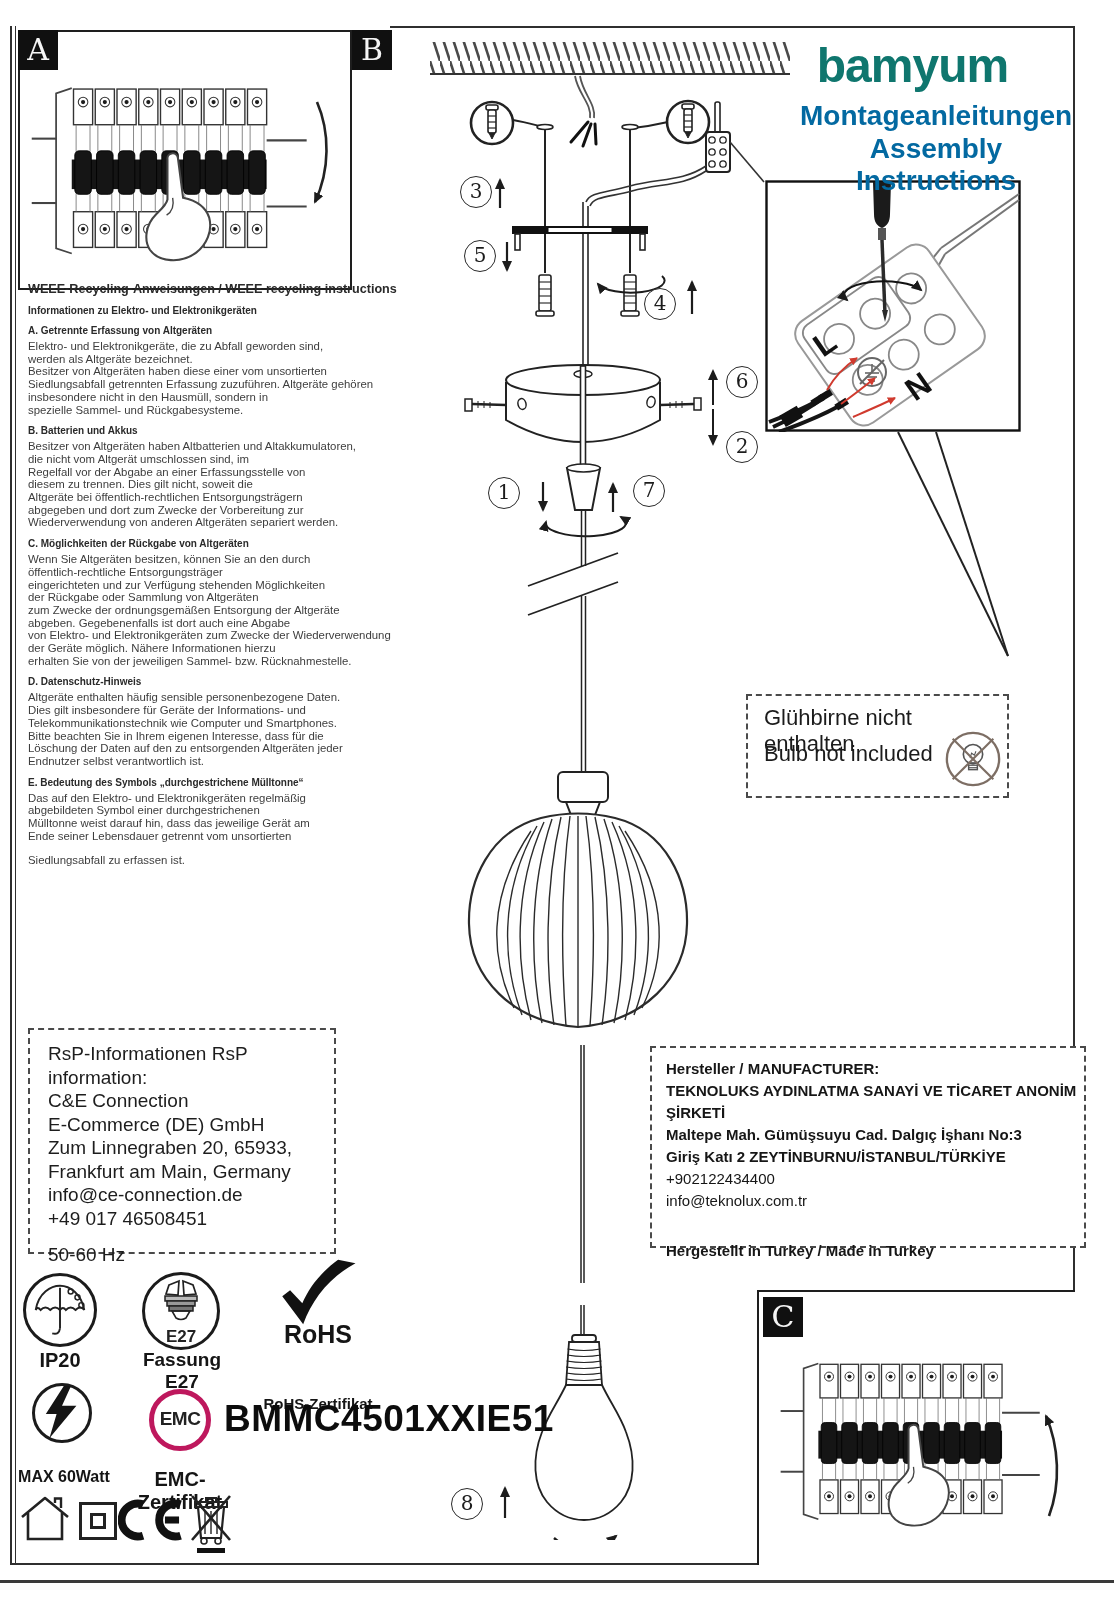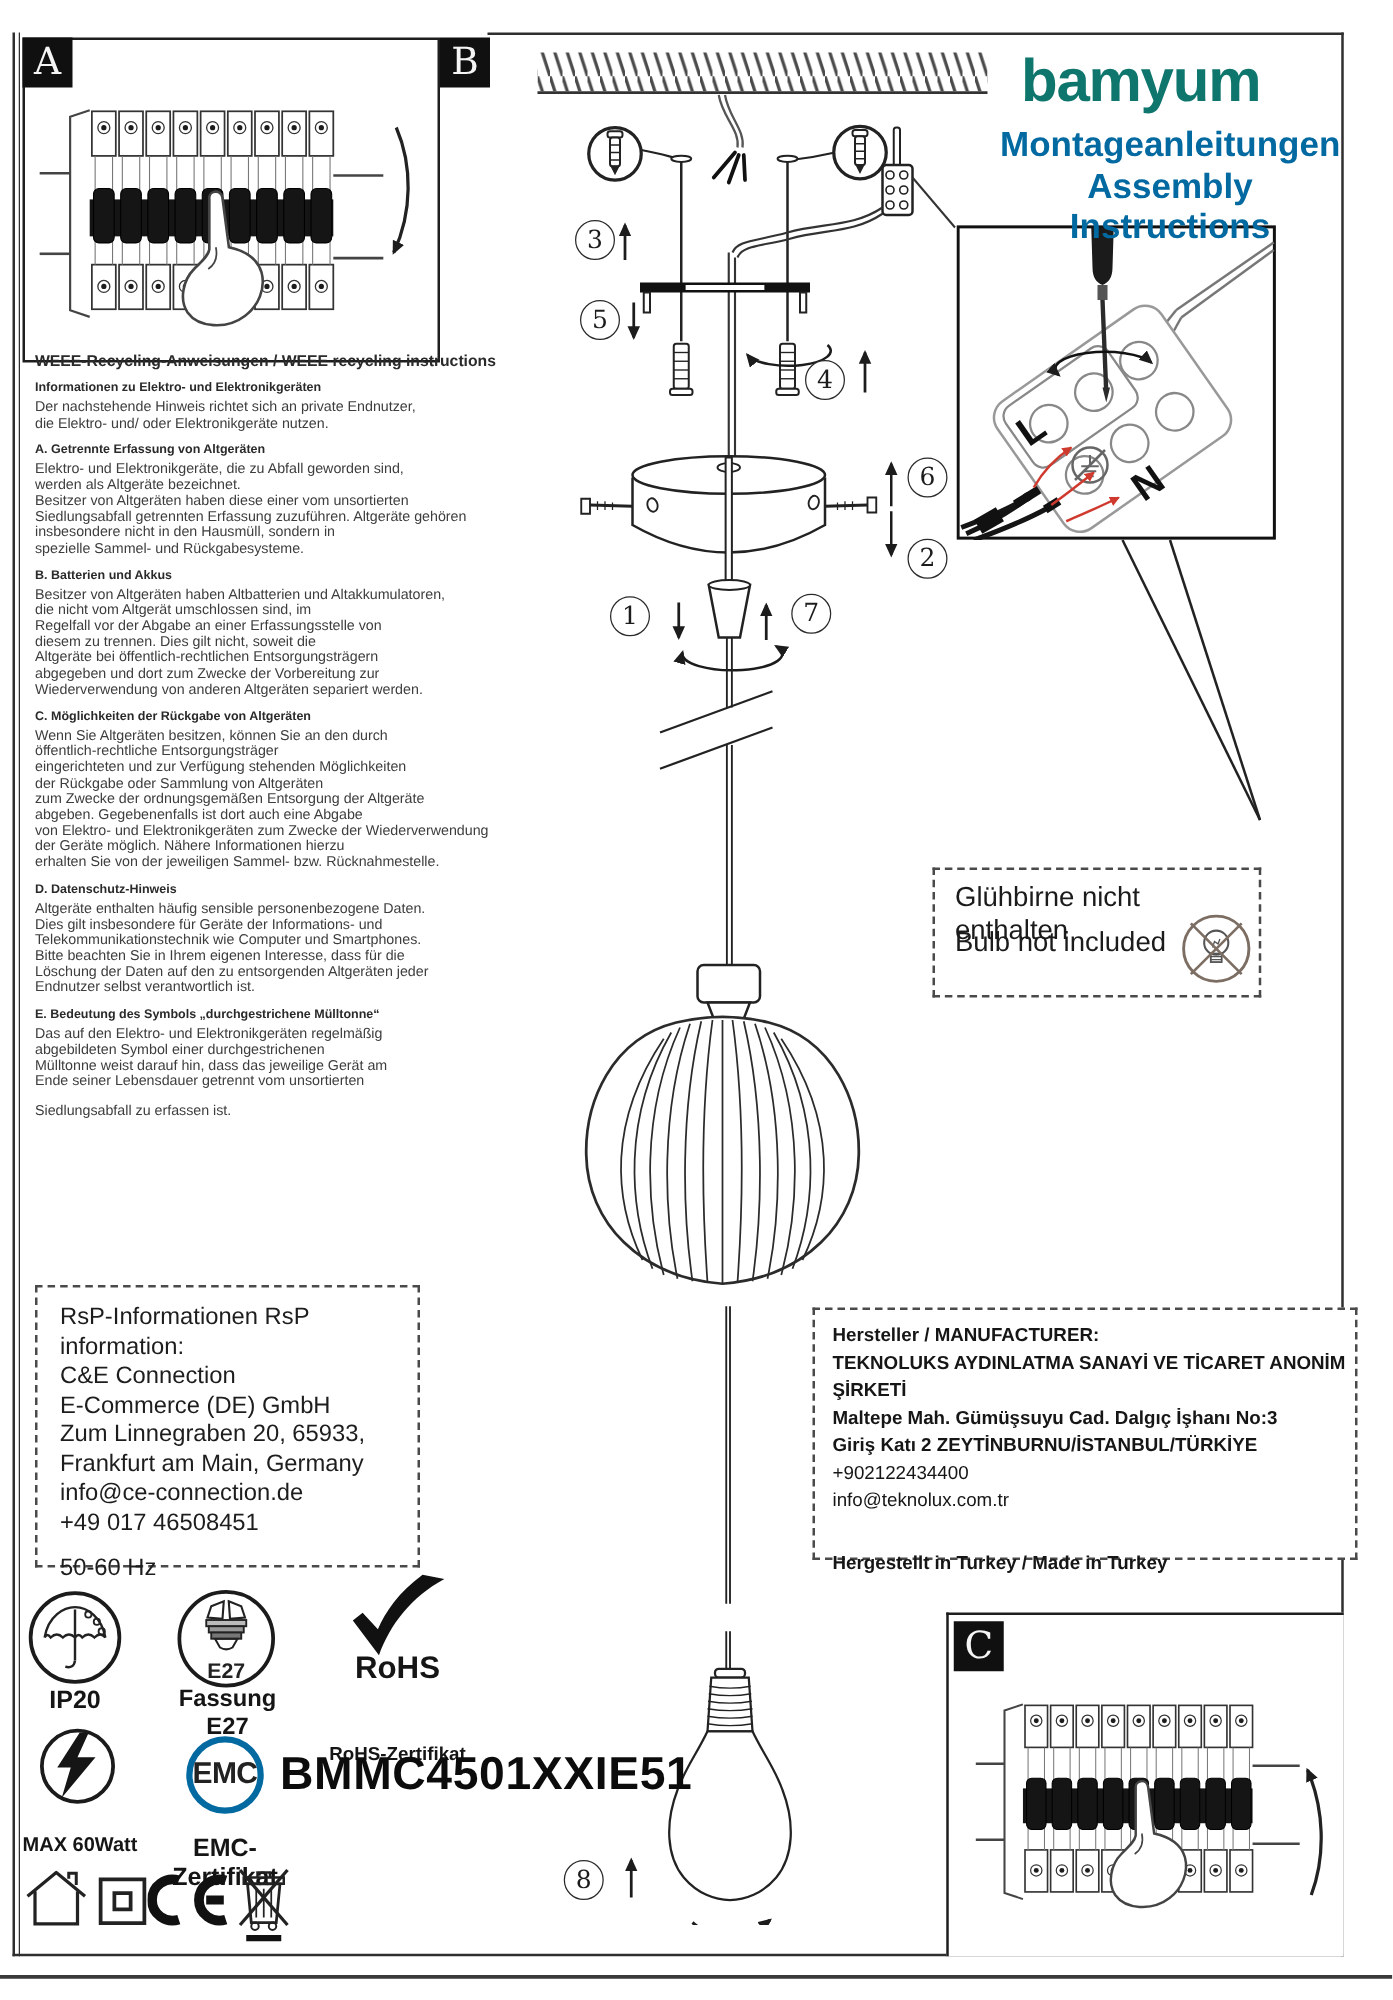--- a/index.html
+++ b/index.html
@@ -424,22 +424,20 @@
   <div class="abs step" style="left:633px;top:475px;">7</div>
   <div class="abs step" style="left:451px;top:1488px;">8</div>
 
   <div class="abs logo" style="left:810px;top:38px;width:205px;color:#0f766e;">bamyum</div>
   <div class="abs title-line" style="left:800px;top:100px;width:272px;">Montageanleitungen</div>
   <div class="abs title-line" style="left:798px;top:133px;width:276px;">Assembly Instructions</div>
 
   <div class="abs weee" style="left:28px;top:282px;">
     <div class="t">WEEE-Recycling-Anweisungen / WEEE recycling instructions</div>
     <h4>Informationen zu Elektro- und Elektronikgeräten</h4>
-    <p>Der nachstehende Hinweis richtet sich an private Endnutzer,
- die Elektro- und/ oder Elektronikgeräte nutzen.</p>
     <h4>A. Getrennte Erfassung von Altgeräten</h4>
     <p>Elektro- und Elektronikgeräte, die zu Abfall geworden sind,
  werden als Altgeräte bezeichnet.
 Besitzer von Altgeräten haben diese einer vom unsortierten
 Siedlungsabfall getrennten Erfassung zuzuführen. Altgeräte gehören
 insbesondere nicht in den Hausmüll, sondern in
 spezielle Sammel- und Rückgabesysteme.</p>
     <h4>B. Batterien und Akkus</h4>
     <p>Besitzer von Altgeräten haben Altbatterien und Altakkumulatoren,
  die nicht vom Altgerät umschlossen sind, im
@@ -540,21 +538,21 @@
   <div class="abs cert-label" style="left:274px;top:1320px;width:88px;font-size:25px;">RoHS</div>
   <div class="abs cert-label" style="left:250px;top:1395px;width:136px;font-size:15px;">RoHS-Zertifikat</div>
 
   <div class="abs circle-icon" style="left:32px;top:1383px;width:60px;height:60px;">
     <svg width="54" height="54" viewBox="0 0 60 60">
       <polygon points="32,0 12,31 24,31 16,58 46,22 30,22 40,0" fill="#151515"></polygon>
     </svg>
   </div>
   <div class="abs cert-label" style="left:12px;top:1468px;width:104px;font-size:16px;">MAX 60Watt</div>
 
-  <div class="abs" style="left:149px;top:1389px;width:62px;height:62px;border:5px solid #0369a1;border-radius:50%;box-sizing:border-box;text-align:center;line-height:50px;font-size:24px;font-weight:800;letter-spacing:-0.5px;">EMC</div>
+  <div class="abs" style="left:149px;top:1389px;width:62px;height:62px;border:5px solid #be185d;border-radius:50%;box-sizing:border-box;text-align:center;line-height:50px;font-size:19px;font-weight:800;letter-spacing:-0.5px;">EMC</div>
   <div class="abs cert-label" style="left:118px;top:1468px;width:124px;font-size:20px;">EMC-Zertifikat</div>
 
   <div class="abs model" style="left:224px;top:1398px;">BMMC4501XXIE51</div>
 
   <svg class="abs" style="left:17px;top:1491px;" width="56" height="52" viewBox="0 0 56 52">
     <path d="M5,26 L28,7 L51,26" fill="none" stroke="#222" stroke-width="2.6" stroke-linejoin="round"></path>
     <path d="M11,22 L11,48 L45,48 L45,22" fill="none" stroke="#222" stroke-width="2.6"></path>
     <path d="M38,12 L38,7.5 L44,7.5 L44,17" fill="none" stroke="#222" stroke-width="2.4"></path>
   </svg>
   <div class="abs" style="left:79px;top:1502px;width:38px;height:38px;border:3px solid #222;box-sizing:border-box;">

